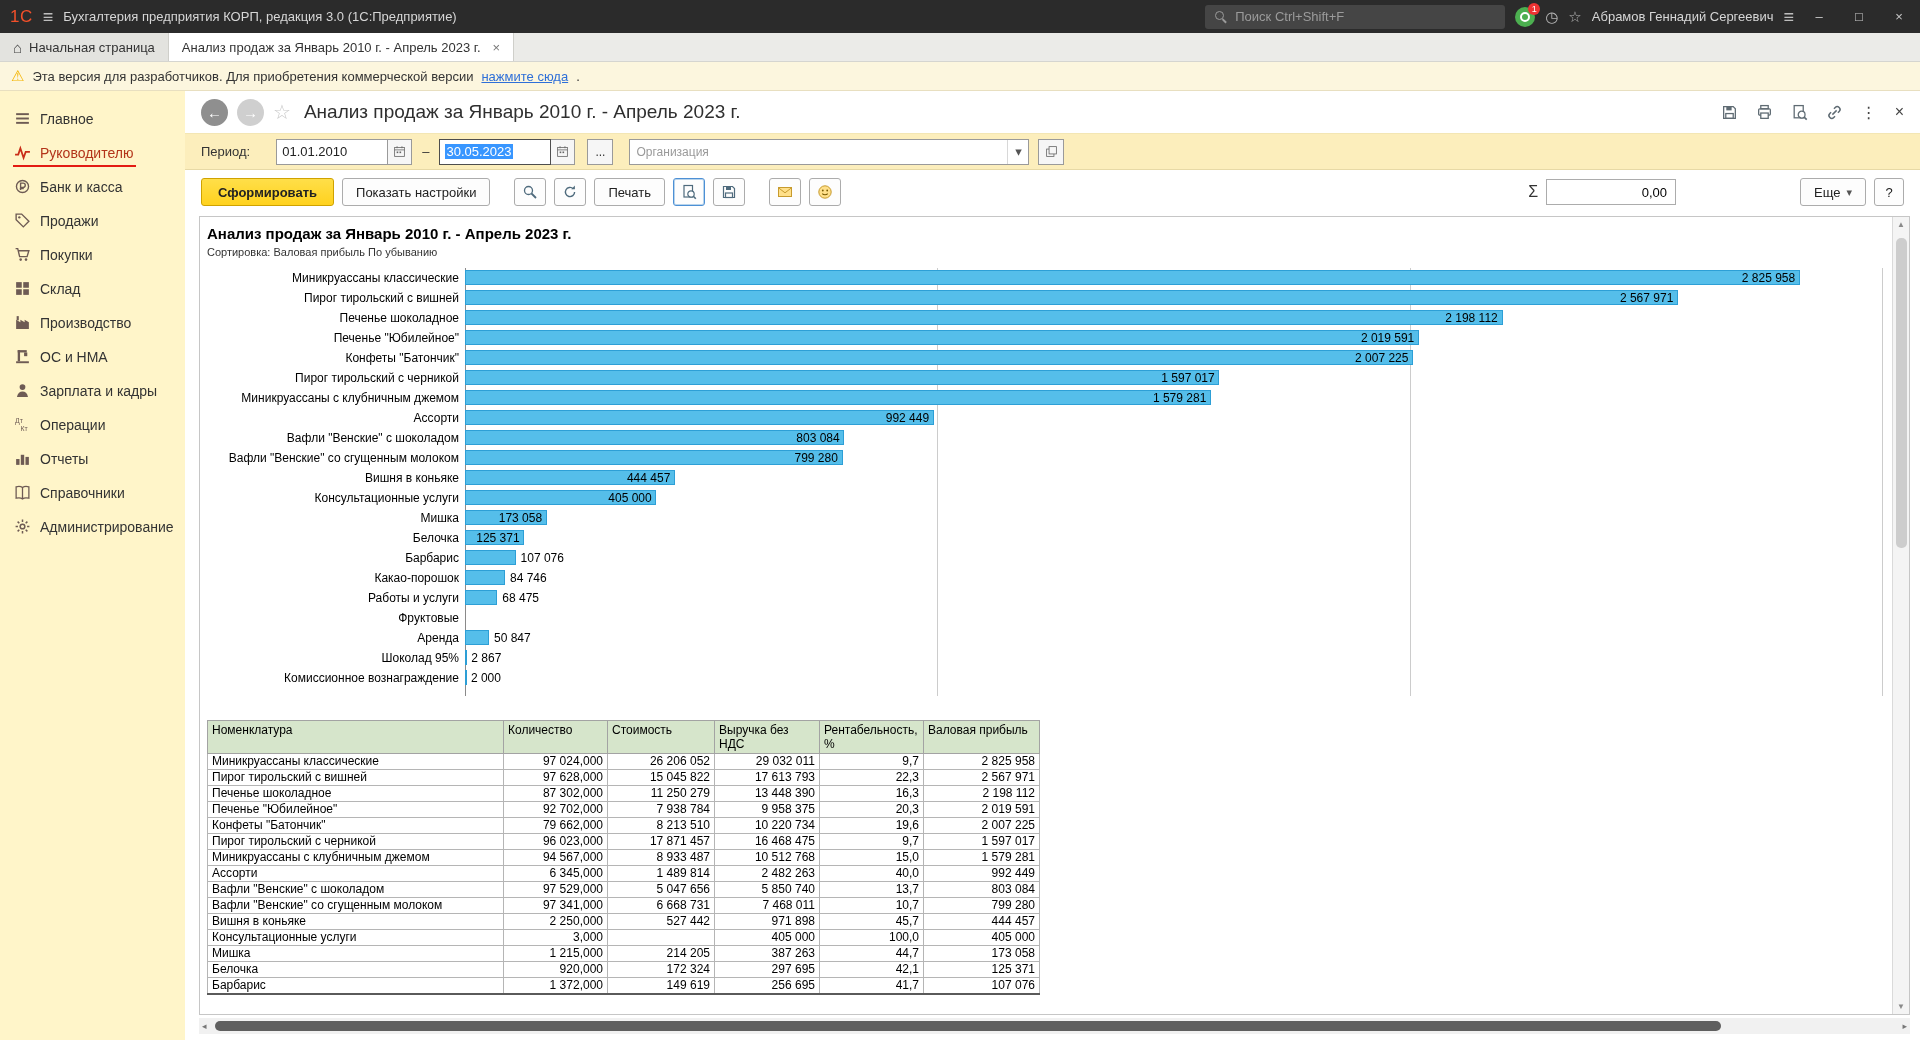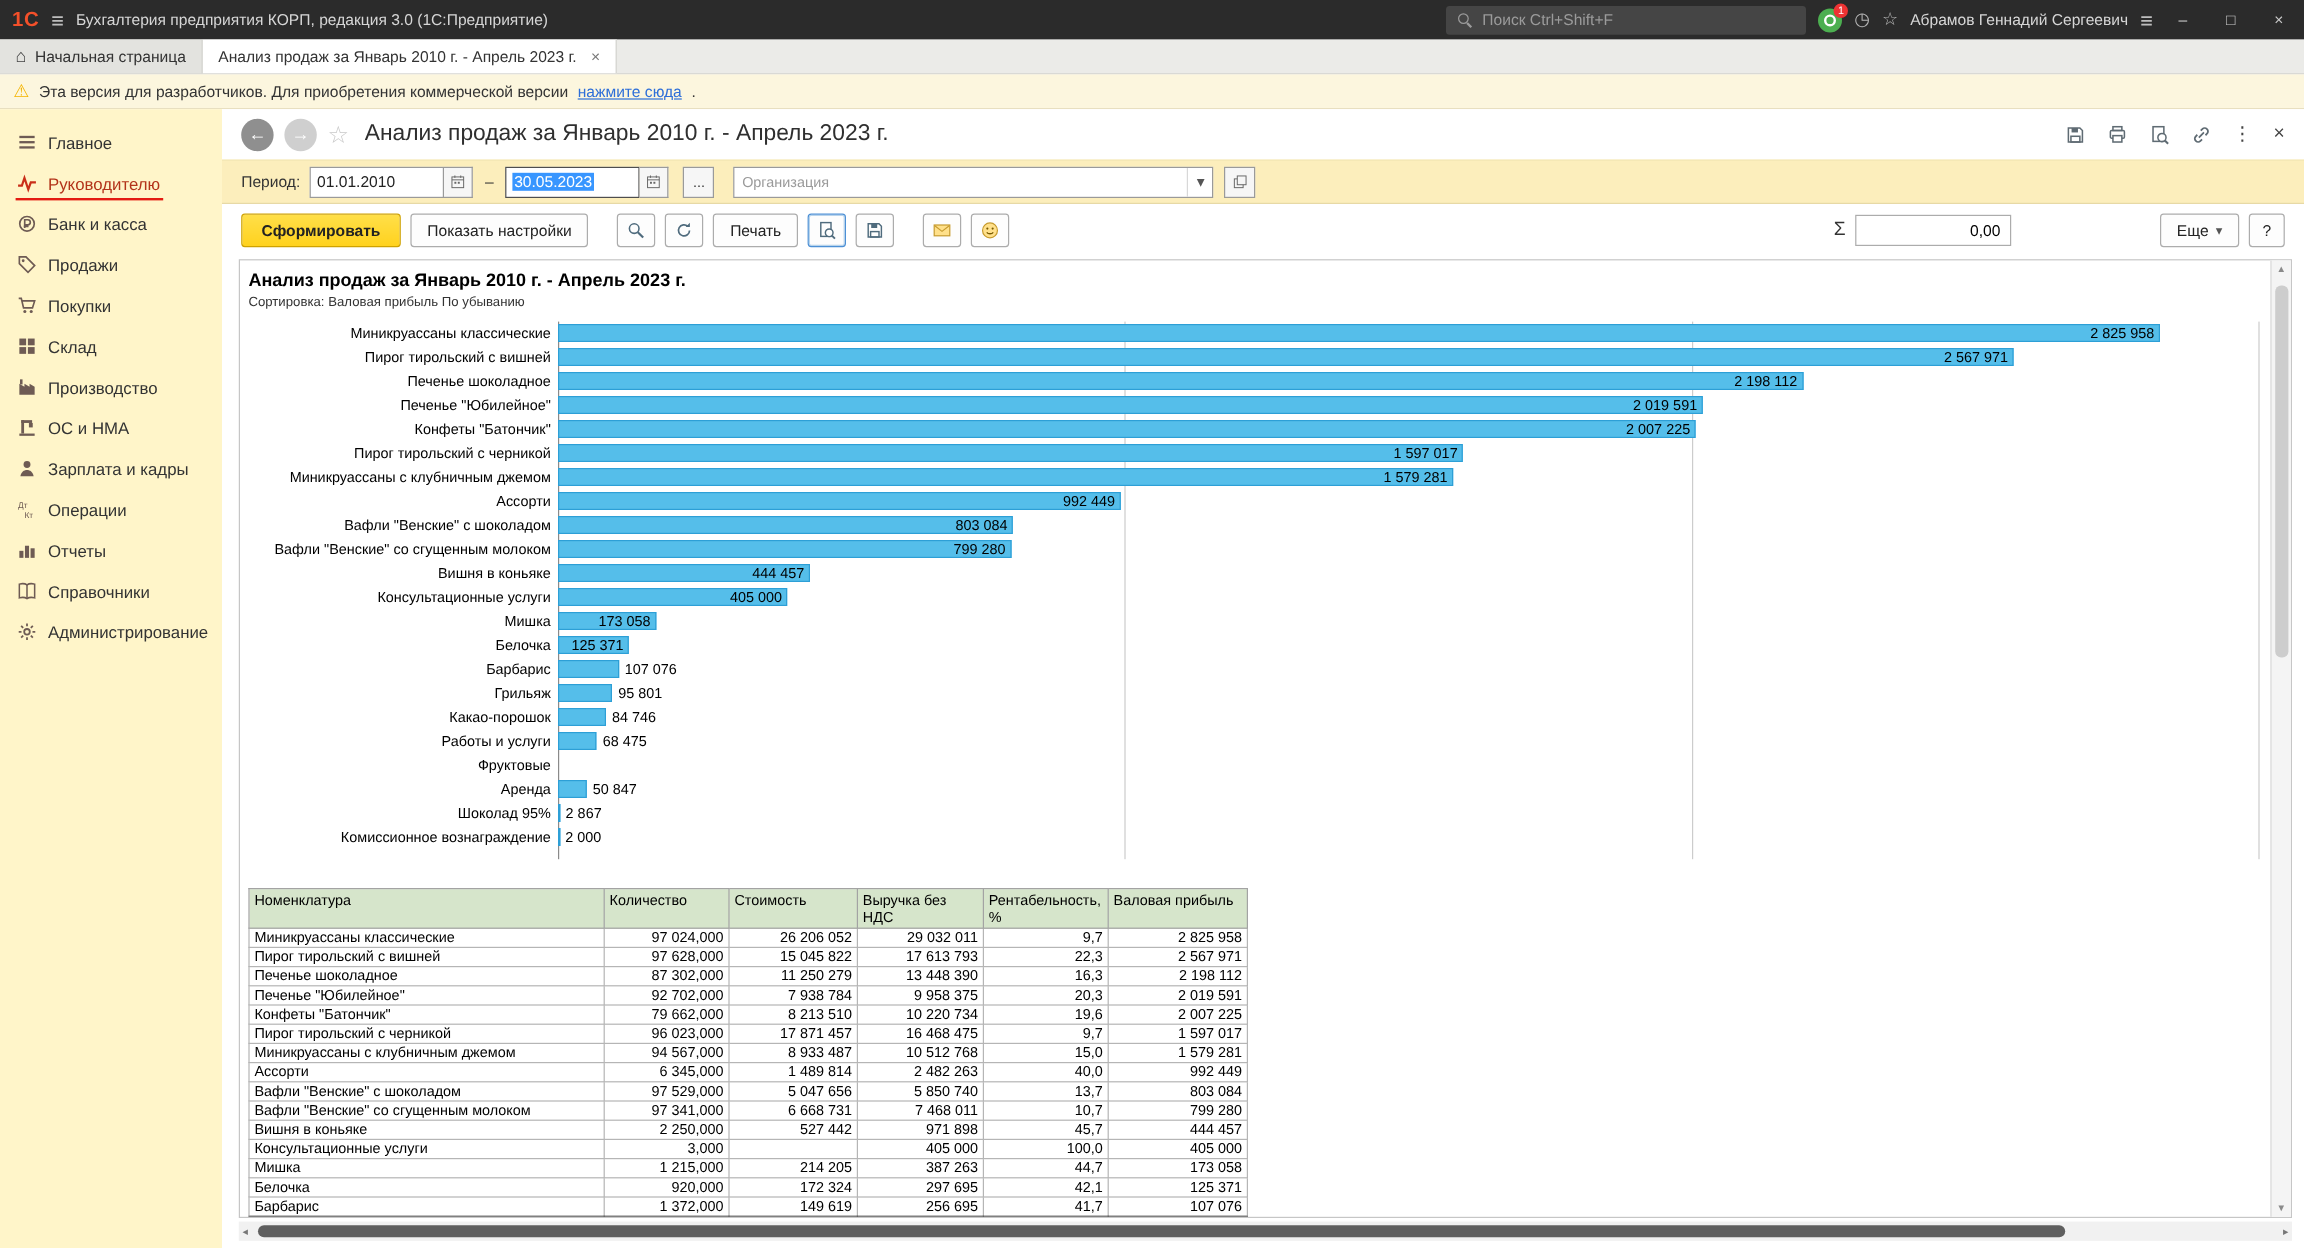--- a/index.html
+++ b/index.html
@@ -1,21 +1,21 @@
 <!DOCTYPE html>
 <html><head>
 <meta charset="utf-8">
 <style>
 *{margin:0;padding:0;box-sizing:border-box}
 html,body{width:1920px;height:1040px;overflow:hidden}
 body{font-family:"Liberation Sans","DejaVu Sans",sans-serif;font-size:13px;color:#222;background:#fff}
 svg{display:block}
 
 .titlebar{height:33px;background:#2b2b2b;display:flex;align-items:center;padding:0 6px 0 10px;gap:10px;color:#cfcfcf}
-.logo{font-weight:bold;font-size:17px;color:#f4502a;letter-spacing:.5px}
+.logo{font-weight:normal;font-size:17px;color:#f4502a;letter-spacing:.5px}
 .tb-menu{font-size:18px;color:#bdbdbd;cursor:pointer;line-height:1}
 .tb-title{font-size:13px;color:#d6d6d6;white-space:nowrap}
 .tb-spacer{flex:1}
 .search{width:300px;height:24px;background:#454545;border-radius:3px;display:flex;align-items:center;padding:0 10px;gap:8px;color:#9b9b9b;cursor:text}
 .mag-css{width:12px;height:12px;position:relative;flex-shrink:0}
 .mag-css::before{content:'';position:absolute;width:7px;height:7px;border:1.5px solid #9b9b9b;border-radius:50%;left:0;top:0}
 .mag-css::after{content:'';position:absolute;width:5px;height:1.5px;background:#9b9b9b;transform:rotate(45deg);left:7px;top:9px}
 .help-circle{width:20px;height:20px;background:#4caf50;border-radius:50%;position:relative;cursor:pointer;flex-shrink:0}
 .help-circle::after{content:'';position:absolute;left:5px;top:5px;width:6px;height:6px;border:2px solid #fff;border-radius:50%}
 .badge{position:absolute;top:-4px;right:-5px;min-width:12px;height:12px;background:#e33;border-radius:6px;color:#fff;font-size:9px;line-height:12px;text-align:center;padding:0 2px}
@@ -49,21 +49,21 @@
 .nav-circle.fwd{background:#cfcfcf}
 .star-btn{color:#c9c9c9;font-size:20px;cursor:pointer}
 .form-title{font-size:19px;color:#2f2f2f;margin-left:4px;white-space:nowrap;overflow:hidden}
 .fh-icons{margin-left:auto;display:flex;align-items:center;gap:18px;color:#5f6b73}
 .fh-icons .ic{width:17px;height:17px;cursor:pointer}
 .fh-icons .ic svg{width:17px;height:17px}
 .kebab{font-size:16px;color:#444;cursor:pointer}
 .fh-close{font-size:16px;color:#444;cursor:pointer}
 
 .filterbar{height:37px;background:#fceebc;border-top:1px solid #f3e6b4;border-bottom:1px solid #e7d9a6;display:flex;align-items:center;padding:0 16px;gap:6px}
-.flabel{font-size:13px;color:#333;margin-right:2px}
+.flabel{font-size:13px;color:#333;margin-right:20px}
 .date-wrap{display:flex;align-items:stretch}
 .date-input{width:112px;height:26px;border:1px solid #9a9a9a;background:#fff;display:flex;align-items:center;padding:0 5px;font-size:13px;cursor:text}
 .date-input.focused{border-color:#4e4e4e}
 .sel-text{background:#3896ff;color:#fff;padding:0 1px}
 .cal-btn{width:24px;height:26px;border:1px solid #9a9a9a;border-left:none;background:#f6f6f6;display:flex;align-items:center;justify-content:center;color:#666;cursor:pointer}
 .cal-btn svg{width:13px;height:13px}
 .dash{margin:0 4px;color:#333}
 .dots-btn{width:26px;height:26px;border:1px solid #9a9a9a;background:#f6f6f6;font-size:12px;color:#333;display:flex;align-items:center;justify-content:center;margin-left:6px;cursor:pointer}
 .combo{width:400px;height:26px;border:1px solid #9a9a9a;background:#fff;display:flex;align-items:center;margin-left:10px;cursor:pointer}
 .combo .ph{flex:1;color:#9a9a9a;padding:0 6px;font-size:12px;white-space:nowrap;overflow:hidden}
@@ -566,27 +566,20 @@
               </div>
             </div>
             <div class="chart-row">
               <div class="chart-label">Барбарис</div>
               <div class="chart-plot">
                 <div class="bar" style="background: rgb(85, 190, 234); width: 50.5756px;"></div>
                 <span class="bar-label" style="left: 55.5756px;">107 076</span>
               </div>
             </div>
             <div class="chart-row">
-              <div class="chart-label">Грильяж</div>
-              <div class="chart-plot">
-                <div class="bar" style="background: rgb(85, 190, 234); width: 45.25px;"></div>
-                <span class="bar-label" style="left: 50.25px;">95 801</span>
-              </div>
-            </div>
-            <div class="chart-row">
               <div class="chart-label">Какао-порошок</div>
               <div class="chart-plot">
                 <div class="bar" style="background: rgb(85, 190, 234); width: 40.0284px;"></div>
                 <span class="bar-label" style="left: 45.0284px;">84 746</span>
               </div>
             </div>
             <div class="chart-row">
               <div class="chart-label">Работы и услуги</div>
               <div class="chart-plot">
                 <div class="bar" style="background: rgb(85, 190, 234); width: 32.343px;"></div>

